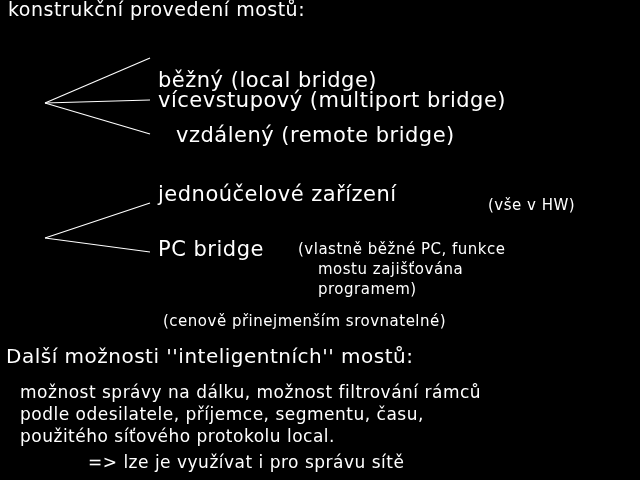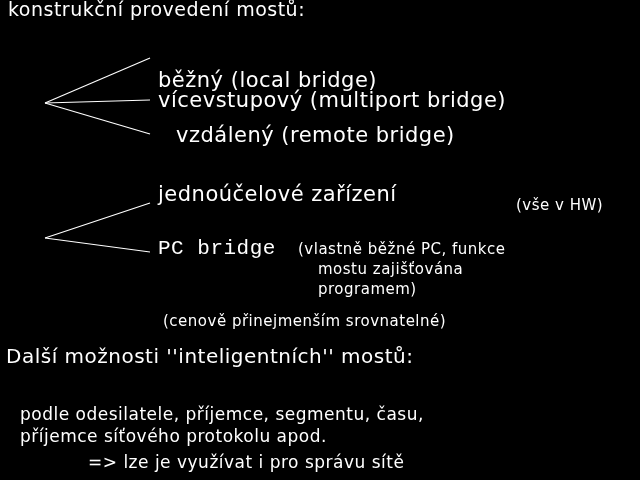--- a/index.html
+++ b/index.html
@@ -31,25 +31,25 @@
     top: -2px;
     font-size: 19px;
   }
   .item {
     font-size: 21px;
   }
   .b1 { left: 158px; top: 48px; margin-top: 20px; }
   .b2 { left: 158px; top: 88px; }
   .b3 { left: 176px; top: 123px; }
   .c1 { left: 158px; top: 182px; }
-  .c2 { left: 158px; top: 237px; font-family: Liberation Mono, monospace; }
+  .c2 { left: 158px; top: 237px; }
   .note {
     font-size: 15px;
   }
-  .n1 { left: 488px; top: 196px; margin-left: 28px; }
+  .n1 { left: 488px; top: 196px; }
   .n2 { left: 298px; top: 240px; }
   .n3 { left: 318px; top: 260px; }
   .n4 { left: 318px; top: 280px; }
   .paren {
     left: 163px;
     top: 312px;
     font-size: 15px;
   }
   .heading-2 {
     left: 6px;
@@ -100,17 +100,18 @@
 
   <div class="txt item c2">PC bridge</div>
   <div class="txt note n2">(vlastně běžné PC, funkce</div>
   <div class="txt note n3">mostu zajišťována</div>
   <div class="txt note n4">programem)</div>
 
   <div class="txt paren">(cenově přinejmenším srovnatelné)</div>
 
   <div class="txt heading-2">Další možnosti ''inteligentních'' mostů:</div>
 
+  <div class="txt body-line p1">možnost správy na dálku, možnost filtrování rámců</div>
   <div class="txt body-line p2">podle odesilatele, příjemce, segmentu, času,</div>
-  <div class="txt body-line p3">příjemce síťového protokolu apod.</div>
+  <div class="txt body-line p3">použitého síťového protokolu local.</div>
   <div class="txt body-line p4">=&gt; lze je využívat i pro správu sítě</div>
 
 </div>
 
 </body></html>

